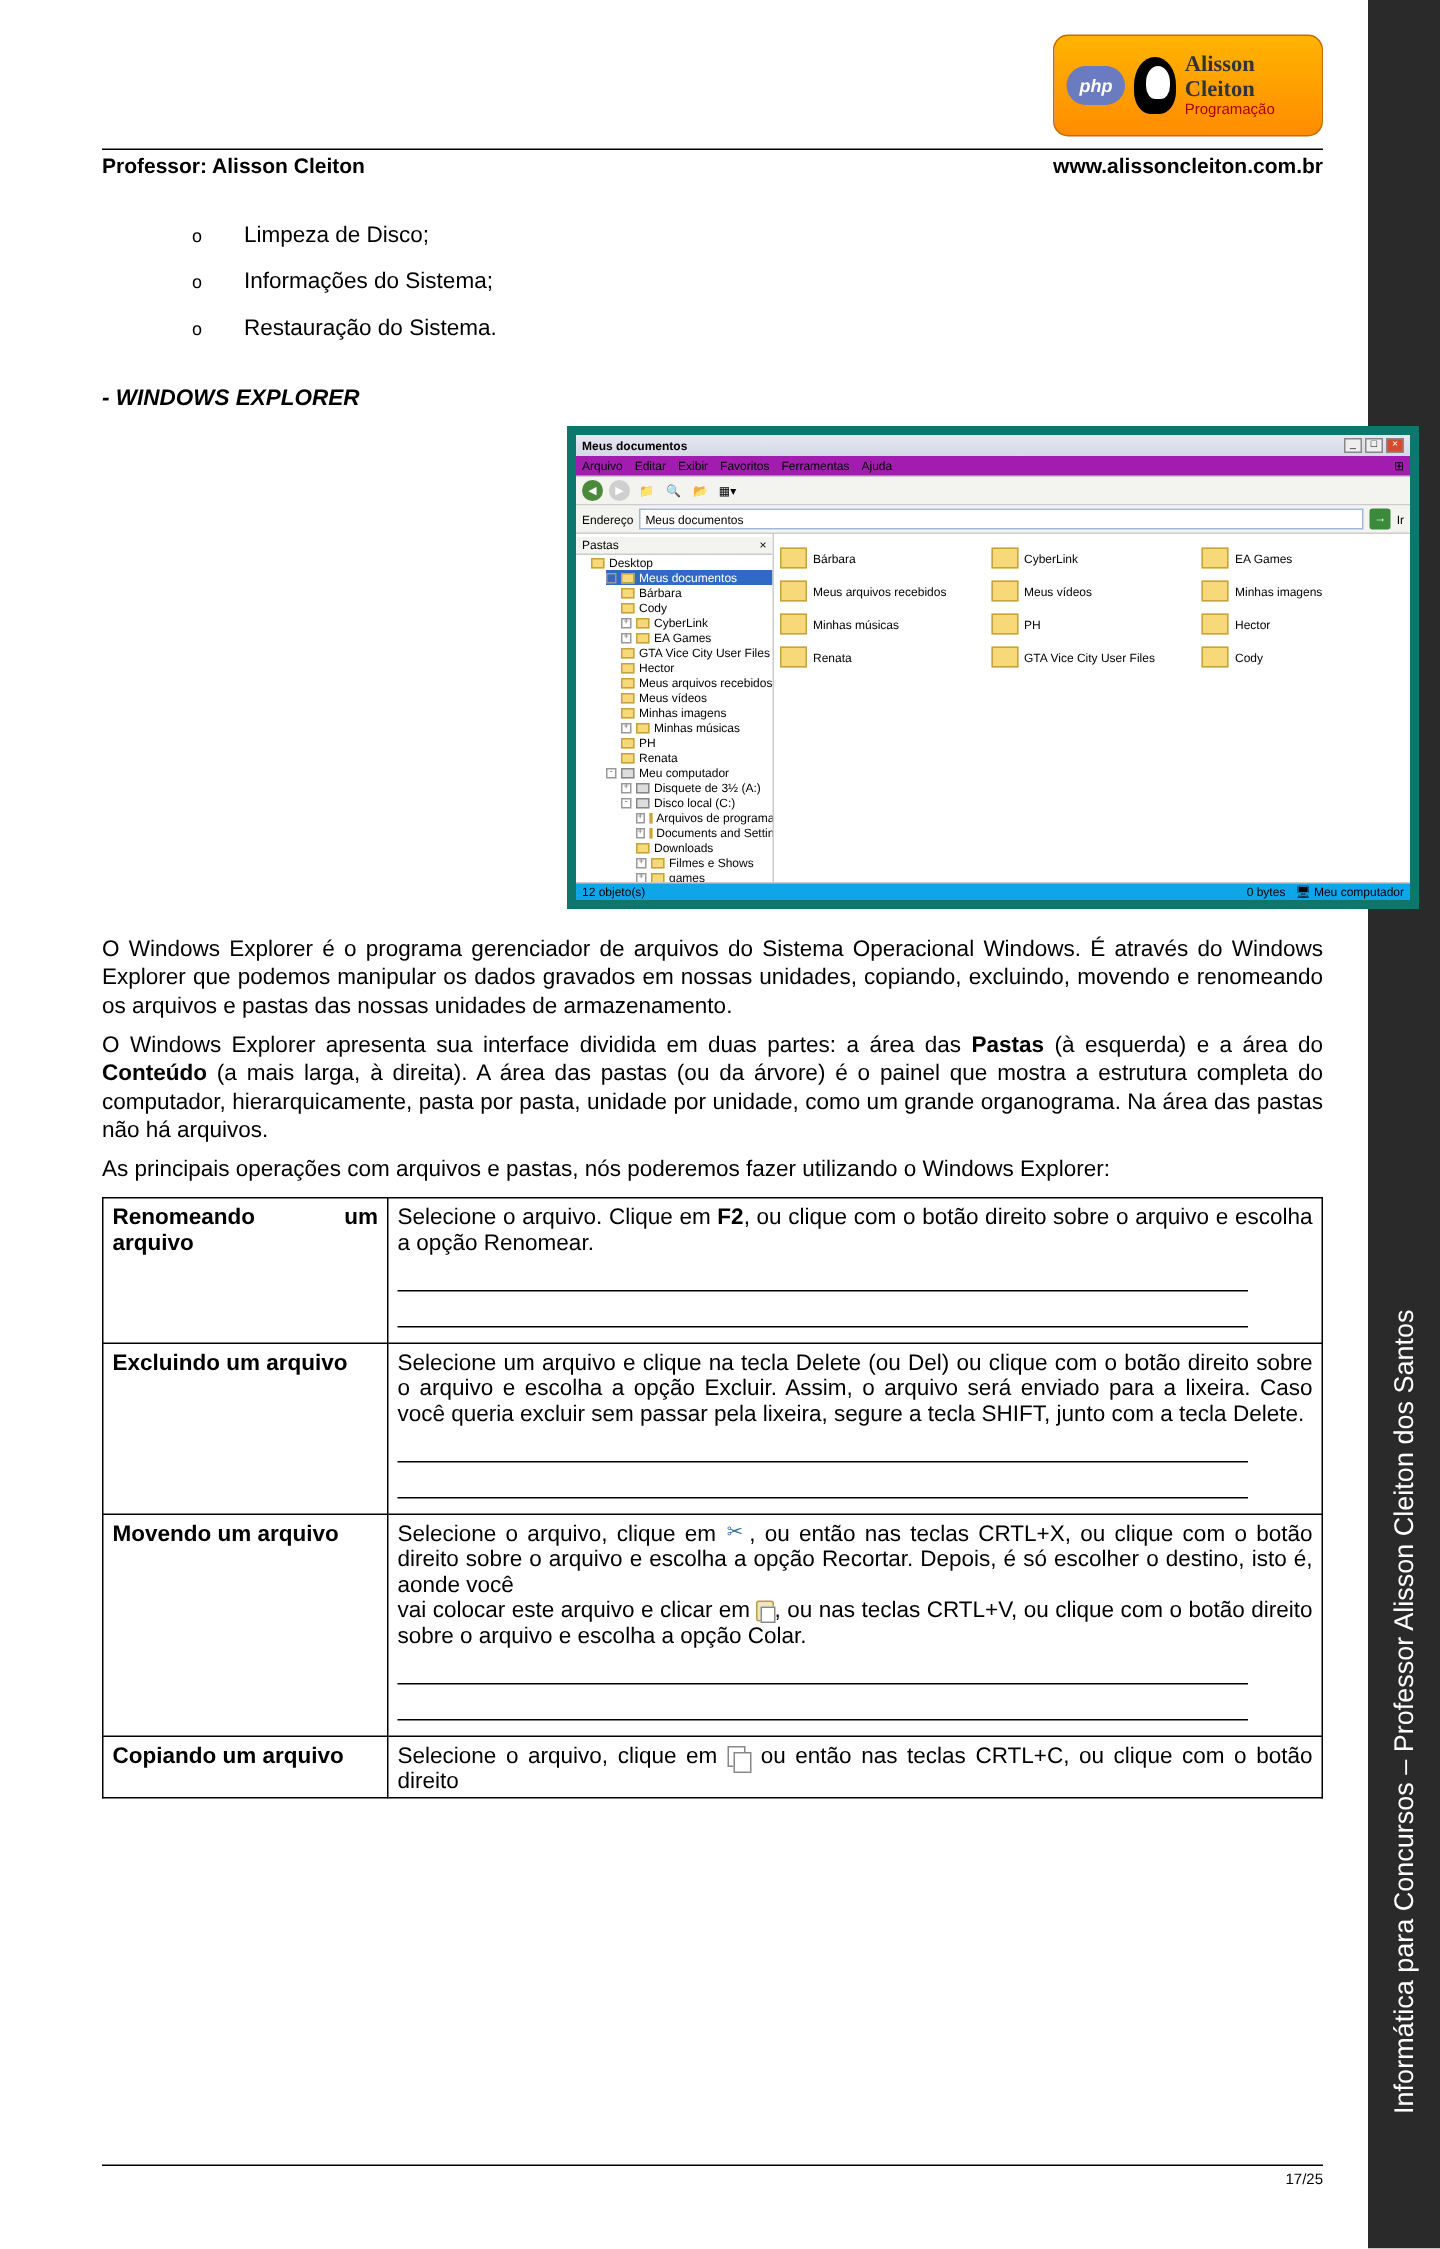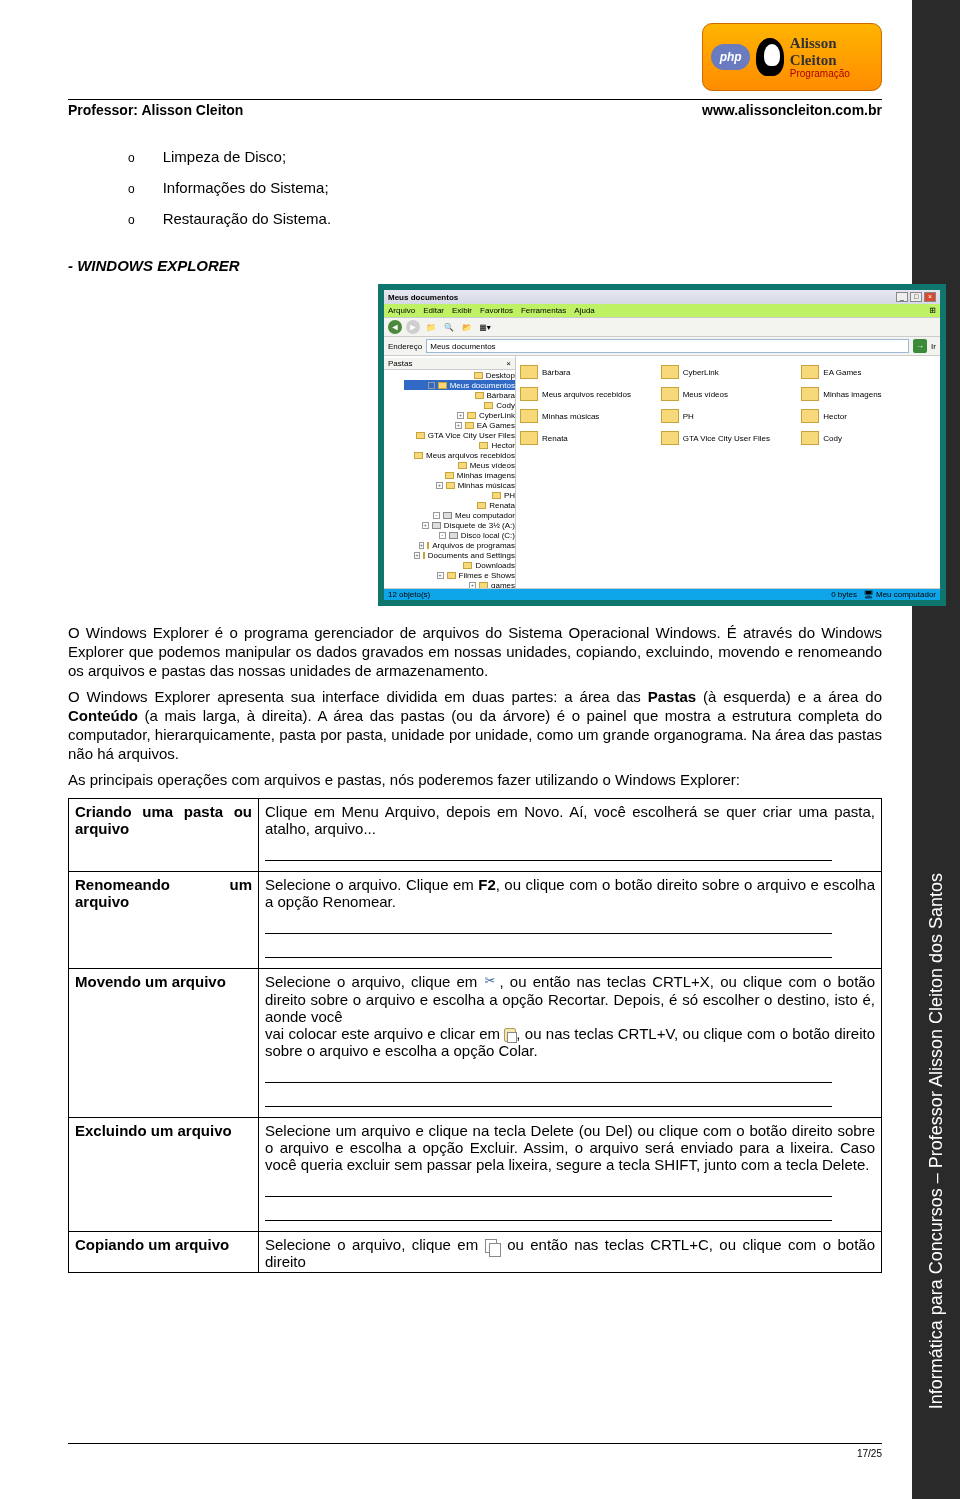--- a/index.html
+++ b/index.html
@@ -124,21 +124,21 @@
   .explorer .titlebar {
     background: linear-gradient(#e7e7f0,#d5d8e6);
     height: 14px; display:flex; align-items:center;
     padding: 0 4px; justify-content:space-between;
   }
   .explorer .titlebar .ttext { font-weight:bold; }
   .explorer .winbtns { display:flex; gap:2px; }
   .explorer .winbtns div { width:12px; height:10px; border:1px solid #888; background:#eee; font-size:7px; text-align:center; line-height:8px; }
   .explorer .close { background:#d84a2f !important; color:#fff; }
   .explorer .menubar {
-    display:flex; gap:8px; padding: 2px 4px; background:#bef264;
+    display:flex; gap:8px; padding: 2px 4px; background:#a21caf;
     border-bottom:1px solid #ccc;
   }
   .explorer .menubar span:last-child { margin-left:auto; }
   .explorer .toolbar {
     display:flex; align-items:center; gap:4px;
     padding: 2px 4px; background:#f3f3ef; border-bottom:1px solid #ccc;
   }
   .tb-btn { width:14px; height:14px; border-radius:50%; background:#4a8a3a; color:#fff; display:flex;align-items:center;justify-content:center; font-size:9px;}
   .tb-fwd { background:#cfcfcf; }
   .tb-icon { width:14px; height:14px; display:flex; align-items:center; justify-content:center; }
@@ -154,21 +154,21 @@
   .explorer .body {
     display:flex; background:#fff; height: 232px;
   }
   .explorer .tree {
     width: 132px; border-right:1px solid #ccc;
     overflow:hidden; padding: 2px 0;
     position:relative;
   }
   .tree-title { background:#f3f3ef; padding:1px 4px; border-bottom:1px solid #ccc; display:flex; justify-content:space-between; }
   .tree ul { list-style:none; padding-left: 10px; }
-  .tree li { white-space:nowrap; padding: 0.5px 0; display:flex; align-items:center; gap:3px;justify-content:flex-end;}
+  .tree li { white-space:nowrap; padding: 0.5px 0; display:flex; align-items:center; gap:3px;}
   .tree li.sel { background:#316ac5; color:#fff; }
   .fld { width:9px; height:7px; background:#f7d97a; border:1px solid #c8a23a; display:inline-block;}
   .plus { width:7px; height:7px; border:1px solid #999; font-size:6px; line-height:5px; text-align:center; color:#666; display:inline-block;}
   .drv { width:9px; height:7px; background:#ddd; border:1px solid #888; display:inline-block;}
   .explorer .content {
     flex:1; padding: 6px 4px;
     display:grid; grid-template-columns: repeat(3, 1fr);
     grid-auto-rows: 20px; gap: 2px 6px;
     align-content:start;
   }
@@ -497,54 +497,47 @@
   <div class="body-text">
     <p>O Windows Explorer é o programa gerenciador de arquivos do Sistema Operacional Windows. É através do Windows Explorer que podemos manipular os dados gravados em nossas unidades, copiando, excluindo, movendo e renomeando os arquivos e pastas das nossas unidades de armazenamento.</p>
     <p>
       <span>O Windows Explorer apresenta sua interface dividida em duas partes: a área das </span><b>Pastas</b><span> (à esquerda) e a área do </span><b>Conteúdo</b><span> (a mais larga, à direita). A área das pastas (ou da árvore) é o painel que mostra a estrutura completa do computador, hierarquicamente, pasta por pasta, unidade por unidade, como um grande organograma. Na área das pastas não há arquivos.</span>
     </p>
     <p>As principais operações com arquivos e pastas, nós poderemos fazer utilizando o Windows Explorer:</p>
   </div>
 
   <table class="ops">
     <tbody>
-        <tr>
-      <td class="left">Criando uma pasta ou arquivo</td>
+    <tr>
+      <td class="left">Renomeando um arquivo</td>
       <td>
-        <span>Clique em Menu Arquivo, depois em Novo. Aí, você escolherá se quer criar uma pasta, atalho, arquivo...</span>
+        <span>Selecione o arquivo. Clique em </span><b>F2</b><span>, ou clique com o botão direito sobre o arquivo e escolha a opção Renomear.</span>
+        <div class="blank-line"></div>
         <div class="blank-line"></div>
       </td>
     </tr>
     <tr>
-      <td class="left">Renomeando um arquivo</td>
+      <td class="left">Excluindo um arquivo</td>
       <td>
-        <span>Selecione o arquivo. Clique em </span><b>F2</b><span>, ou clique com o botão direito sobre o arquivo e escolha a opção Renomear.</span>
+        <span>Selecione um arquivo e clique na tecla Delete (ou Del) ou clique com o botão direito sobre o arquivo e escolha a opção Excluir. Assim, o arquivo será enviado para a lixeira. Caso você queria excluir sem passar pela lixeira, segure a tecla SHIFT, junto com a tecla Delete.</span>
         <div class="blank-line"></div>
         <div class="blank-line"></div>
       </td>
     </tr>
     <tr>
       <td class="left">Movendo um arquivo</td>
       <td>
         <span>Selecione o arquivo, clique em </span><span class="inline-icon scissors-icon"></span><span>, ou então nas teclas CRTL+X, ou clique com o botão direito sobre o arquivo e escolha a opção Recortar. Depois, é só escolher o destino, isto é, aonde você</span>
         <br>
         <span>vai colocar este arquivo e clicar em </span><span class="inline-icon paste-icon"></span><span>, ou nas teclas CRTL+V, ou clique com o botão direito sobre o arquivo e escolha a opção Colar.</span>
         <div class="blank-line"></div>
         <div class="blank-line"></div>
       </td>
     </tr>
     <tr>
-      <td class="left">Excluindo um arquivo</td>
-      <td>
-        <span>Selecione um arquivo e clique na tecla Delete (ou Del) ou clique com o botão direito sobre o arquivo e escolha a opção Excluir. Assim, o arquivo será enviado para a lixeira. Caso você queria excluir sem passar pela lixeira, segure a tecla SHIFT, junto com a tecla Delete.</span>
-        <div class="blank-line"></div>
-        <div class="blank-line"></div>
-      </td>
-    </tr>
-    <tr>
       <td class="left">Copiando um arquivo</td>
       <td>
         <span>Selecione o arquivo, clique em </span><span class="inline-icon copy-icon"></span><span>, ou então nas teclas CRTL+C, ou clique com o botão direito</span>
       </td>
     </tr>
   </tbody>
     </table>
 
   <div class="footer">
     <span>17/25</span>

